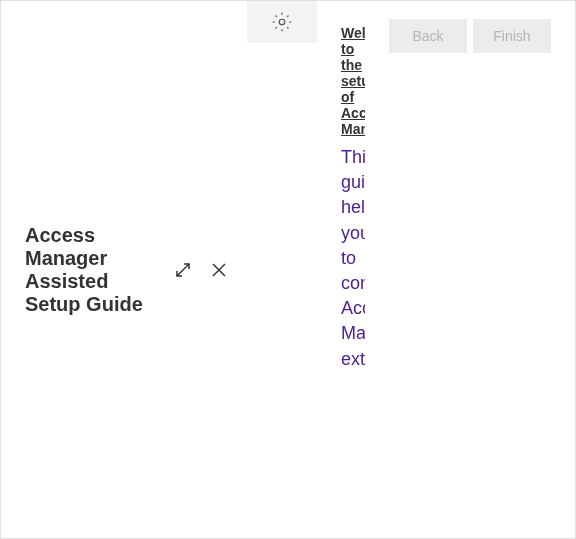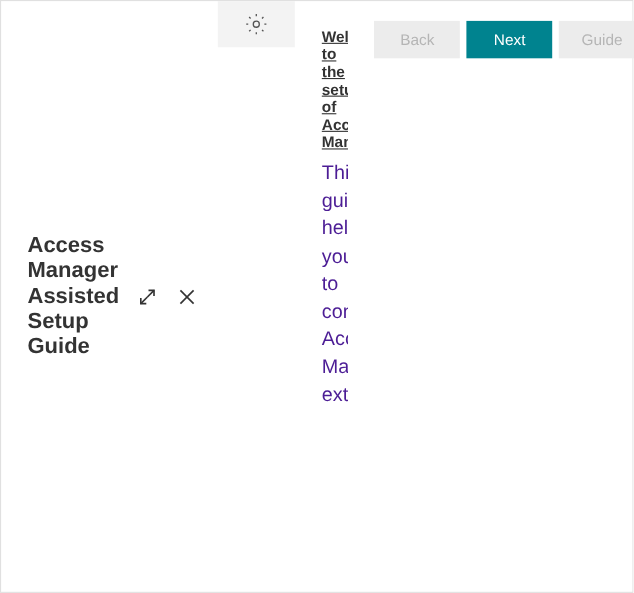--- a/index.html
+++ b/index.html
@@ -156,17 +156,16 @@
 
   <div class="content">
     <div class="section">
       <div class="section-heading">Welcome to the setup of Access Manager</div>
       <div class="section-body">This guide helps you to configure Access Manager extension.</div>
     </div>
   </div>
 
   <div class="footer">
     <button class="btn btn-secondary">Back</button>
-    <button class="btn btn-primary">Next</button>
-    <button class="btn btn-secondary">Guide</button>
+    <button class="btn btn-secondary">Finish</button>
   </div>
 
 </div>
 
 </body></html>

